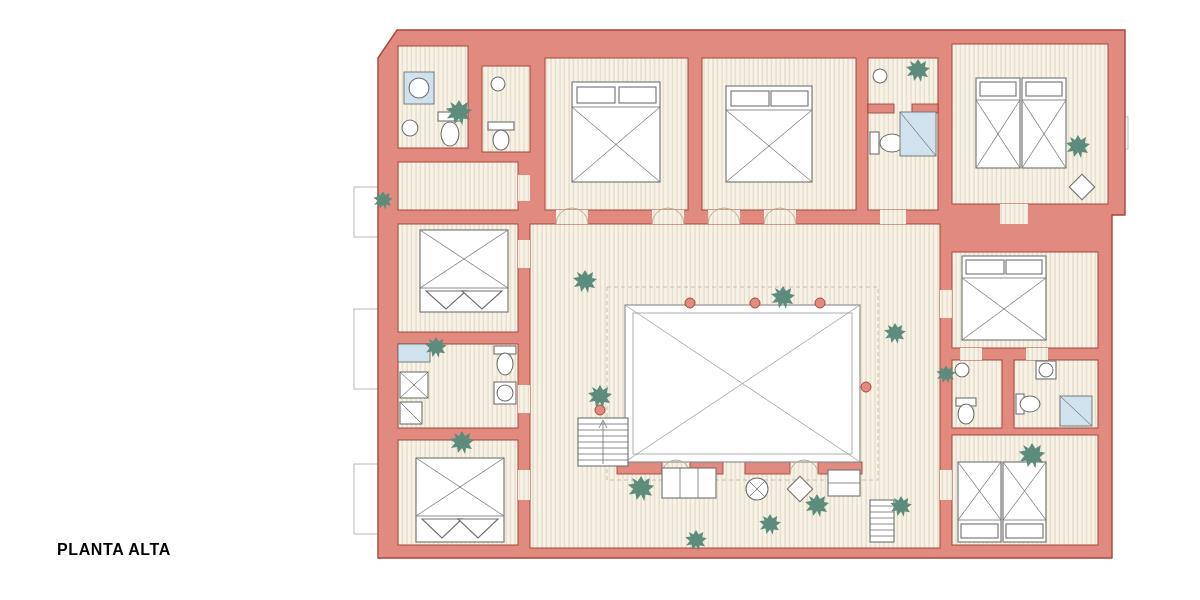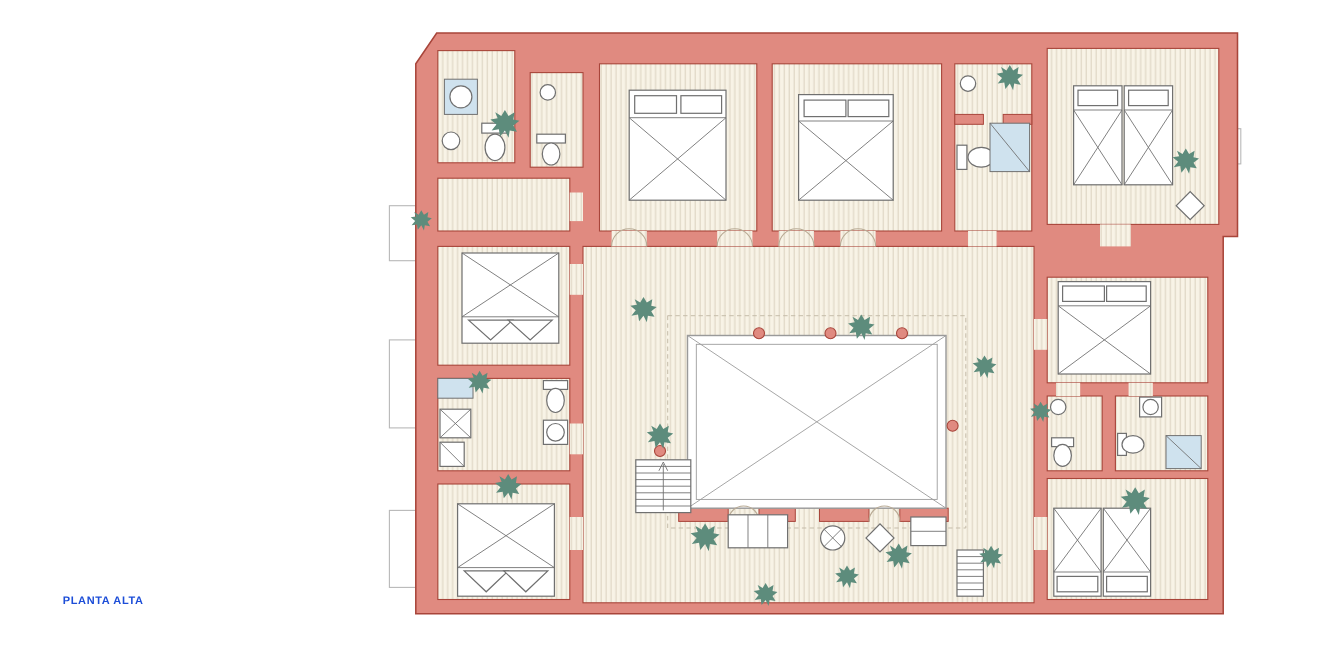--- a/index.html
+++ b/index.html
@@ -9,22 +9,22 @@
     --floor-fill:#f8f3e6;
     --hatch-line:#ddd5c2;
     --plant:#5d8c7c;
     --fixture-stroke:#707070;
     --patio-stroke:#9a9a9a;
     --water-blue:#cfe2ee;
   }
   html,body{margin:0;padding:0;}
   .canvas{position:relative;width:1200px;height:600px;background:var(--background);
           font-family:"Liberation Sans", sans-serif;overflow:hidden;}
-  .plan-title{position:absolute;left:57px;top:541px;font-size:10px;font-weight:bold;
-              letter-spacing:0.6px;color:#1d4ed8;}
+  .plan-title{position:absolute;left:57px;top:541px;font-size:16px;font-weight:bold;
+              letter-spacing:0.6px;color:#000000;}
   svg{position:absolute;left:0;top:0;}
   .pat-bg{fill:var(--floor-fill);}
   .pat-line{stroke:var(--hatch-line);stroke-width:1;}
   .wall{fill:var(--wall-fill);stroke:var(--wall-stroke);stroke-width:1.4;}
   .wall-seg{fill:var(--wall-fill);stroke:var(--wall-stroke);stroke-width:0.9;}
   .room{fill:url(#hatch);stroke:var(--wall-stroke);stroke-width:1;}
   .gap{fill:url(#hatch);stroke:none;}
   .patio{fill:#ffffff;stroke:var(--patio-stroke);stroke-width:1.3;}
   .patio-line{stroke:var(--patio-stroke);stroke-width:0.8;fill:none;}
   .dashed{stroke:#c4bba9;stroke-width:0.9;stroke-dasharray:4 3;fill:none;}

